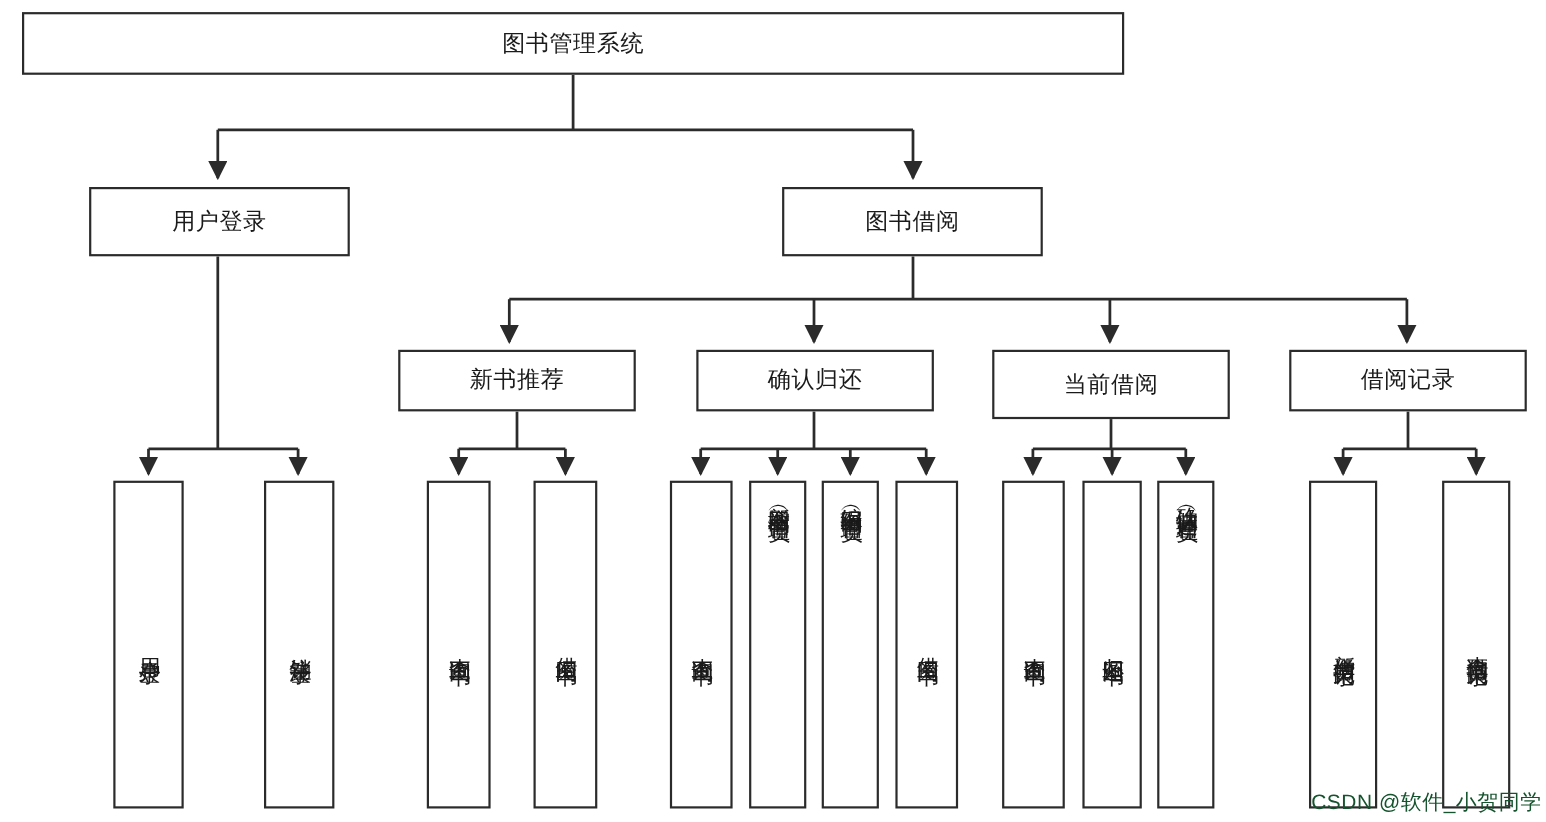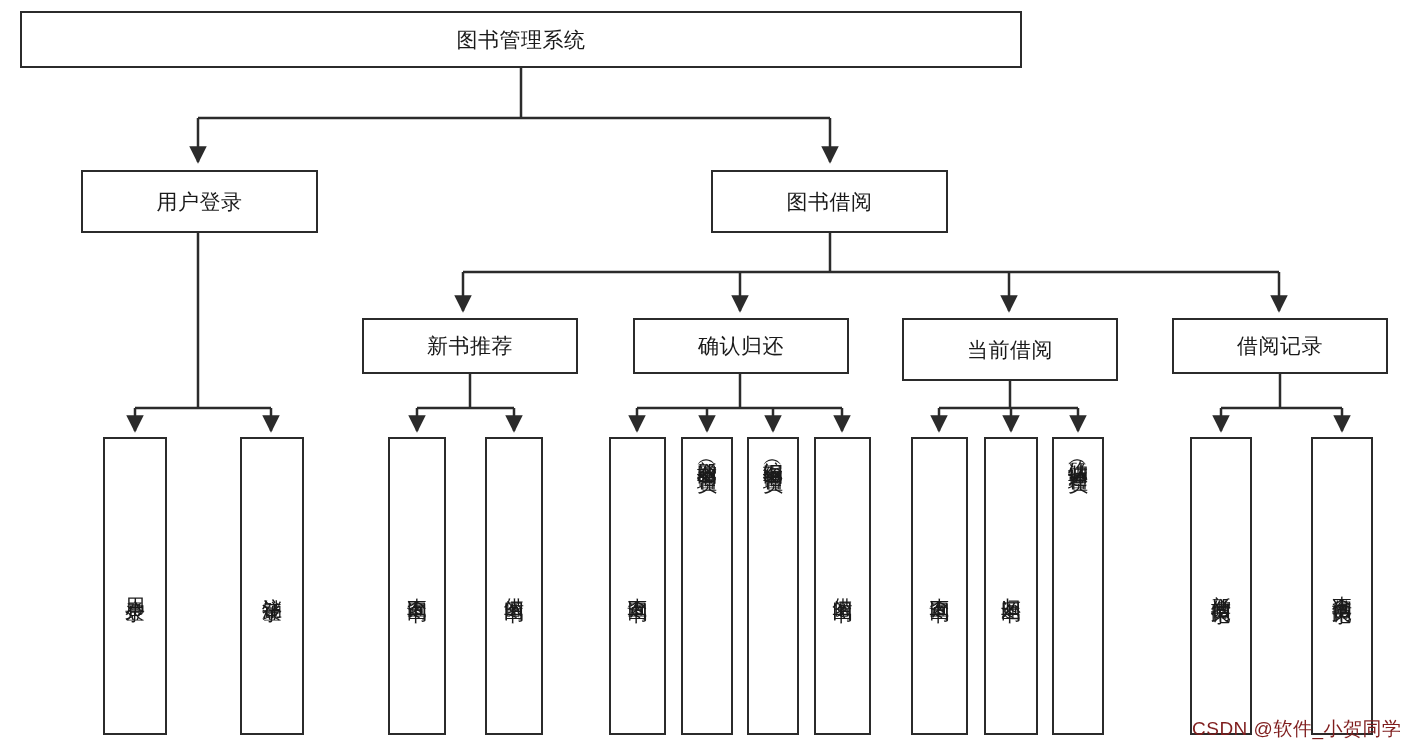--- a/index.html
+++ b/index.html
@@ -54,21 +54,21 @@
   .node.v .lbl {
     writing-mode: vertical-rl;
     text-orientation: upright;
     font-size: 20px;
     line-height: 1.16;
     letter-spacing: 2px;
   }
   .watermark {
     position: absolute;
     font-size: 19px;
-    color: #7f1d1d;
+    color: #14532d;
     white-space: nowrap;
     letter-spacing: 0.5px;
   }
 </style>
 </head>
 <body>
 
 <div id="canvas">
 
   <svg id="wires" viewBox="0 0 1405 747">

